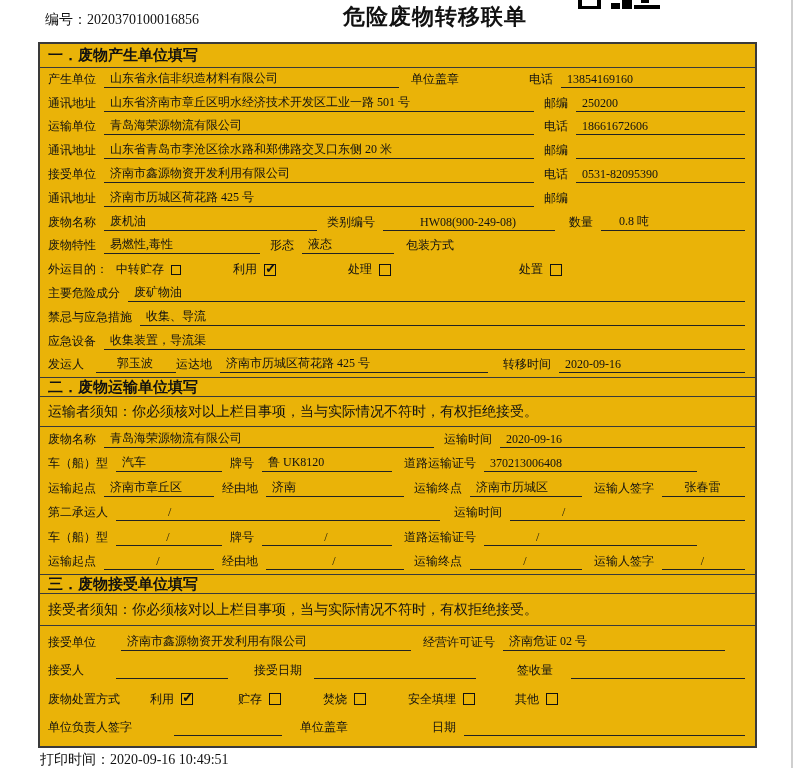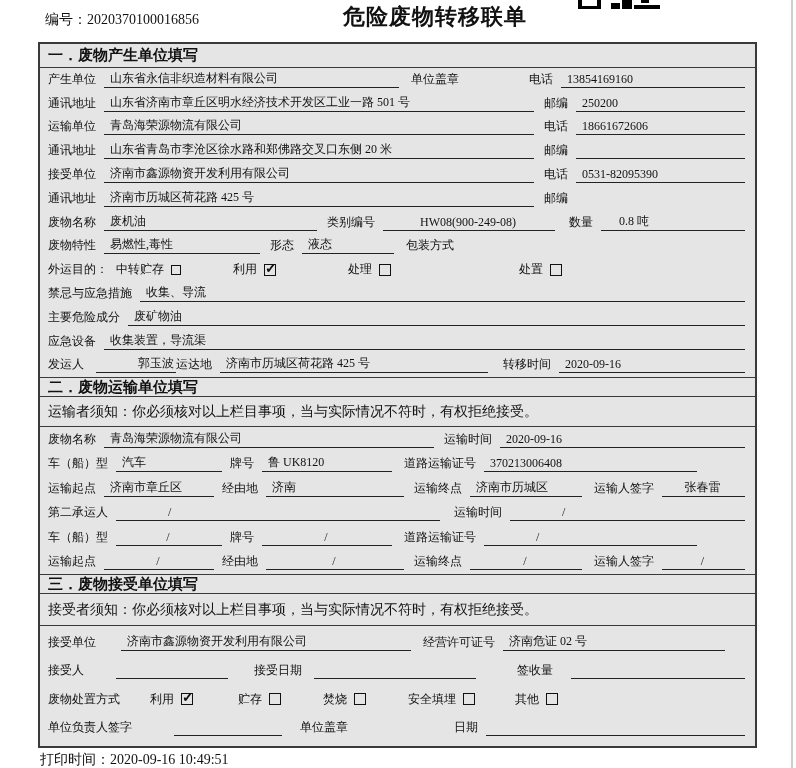--- a/index.html
+++ b/index.html
@@ -7,21 +7,21 @@
         font-family:"Liberation Serif","DejaVu Serif",serif;color:#111;}
   
   .serial{position:absolute;left:45px;top:11px;font-size:14px;}
   .doc-title{position:absolute;left:50%;top:2px;transform:translateX(-50%);margin-left:37px;
              font-size:22px;font-weight:bold;letter-spacing:1px;white-space:nowrap;}
   .qr{position:absolute;left:578px;top:0;width:82px;height:9px;}
   .qr div{position:absolute;background:#000;}
   .page-edge{position:absolute;left:791px;top:0;width:2px;height:768px;background:#cfcfcf;}
   
   .sheet{position:absolute;left:38px;top:42px;width:719px;height:706px;box-sizing:border-box;
-         border:2px solid #3a3a3a;display:flex;flex-direction:column;background:#e5e5e5;}
+         border:2px solid #3a3a3a;display:flex;flex-direction:column;background:#eab308;}
   .sec{box-sizing:border-box;display:flex;align-items:center;padding:0 8px;
        font-weight:bold;font-size:15px;border-top:1.5px solid #3a3a3a;border-bottom:1.5px solid #3a3a3a;}
   .sec.first{border-top:none;height:24px;}
   .sec.mid{height:20px;}
   .row{box-sizing:border-box;display:flex;align-items:flex-end;padding:0 10px 4px 8px;
        font-size:12px;white-space:nowrap;}
   .h1{height:23.8px;}
   .h2{height:24.5px;}
   .h3{height:28.4px;}
   .notice{box-sizing:border-box;display:flex;align-items:center;padding:0 8px;font-size:14px;
@@ -138,37 +138,37 @@
         <span>处理</span>
         <span class="cb"></span>
       </span>
       <span class="opt" style="margin-left:128px;">
         <span>处置</span>
         <span class="cb"></span>
       </span>
     </div>
 
     <div class="row h1">
+      <span class="lbl">主要危险成分</span>
+      <span class="fill grow">废矿物油</span>
+    </div>
+
+    <div class="row h1">
       <span class="lbl">禁忌与应急措施</span>
       <span class="fill grow">收集、导流</span>
     </div>
 
     <div class="row h1">
-      <span class="lbl">主要危险成分</span>
-      <span class="fill grow">废矿物油</span>
-    </div>
-
-    <div class="row h1">
       <span class="lbl">应急设备</span>
       <span class="fill grow">收集装置，导流渠</span>
     </div>
 
     <div class="row h1">
       <span class="lbl">发运人</span>
-      <span class="fill ctr" style="width:80px;margin-left:12px;text-align:right;">郭玉波</span>
+      <span class="fill ctr" style="width:80px;margin-left:12px;">郭玉波</span>
       <span class="lbl" style="">运达地</span>
       <span class="fill" style="width:268px;">济南市历城区荷花路 425 号</span>
       <span class="lbl" style="margin-left:15px;">转移时间</span>
       <span class="fill grow">2020-09-16</span>
     </div>
 
     <div class="sec mid">二．废物运输单位填写</div>
 
     <div class="notice n2">运输者须知：你必须核对以上栏目事项，当与实际情况不符时，有权拒绝接受。</div>
 
@@ -267,21 +267,21 @@
       <span class="opt" style="margin-left:40px;">
         <span>其他</span>
         <span class="cb"></span>
       </span>
     </div>
 
     <div class="row h3">
       <span class="lbl">单位负责人签字</span>
       <span class="fill" style="width:108px;margin-left:42px;"></span>
       <span class="lbl" style="margin-left:18px;">单位盖章</span>
-      <span class="lbl" style="margin-left:106px;">日期</span>
+      <span class="lbl" style="margin-left:84px;">日期</span>
       <span class="fill grow"></span>
     </div>
 
   </div>
 
   <div class="print-line"><span>打印时间：</span><span>2020-09-16 10:49:51</span></div>
 
 </div>
 
 </body></html>

